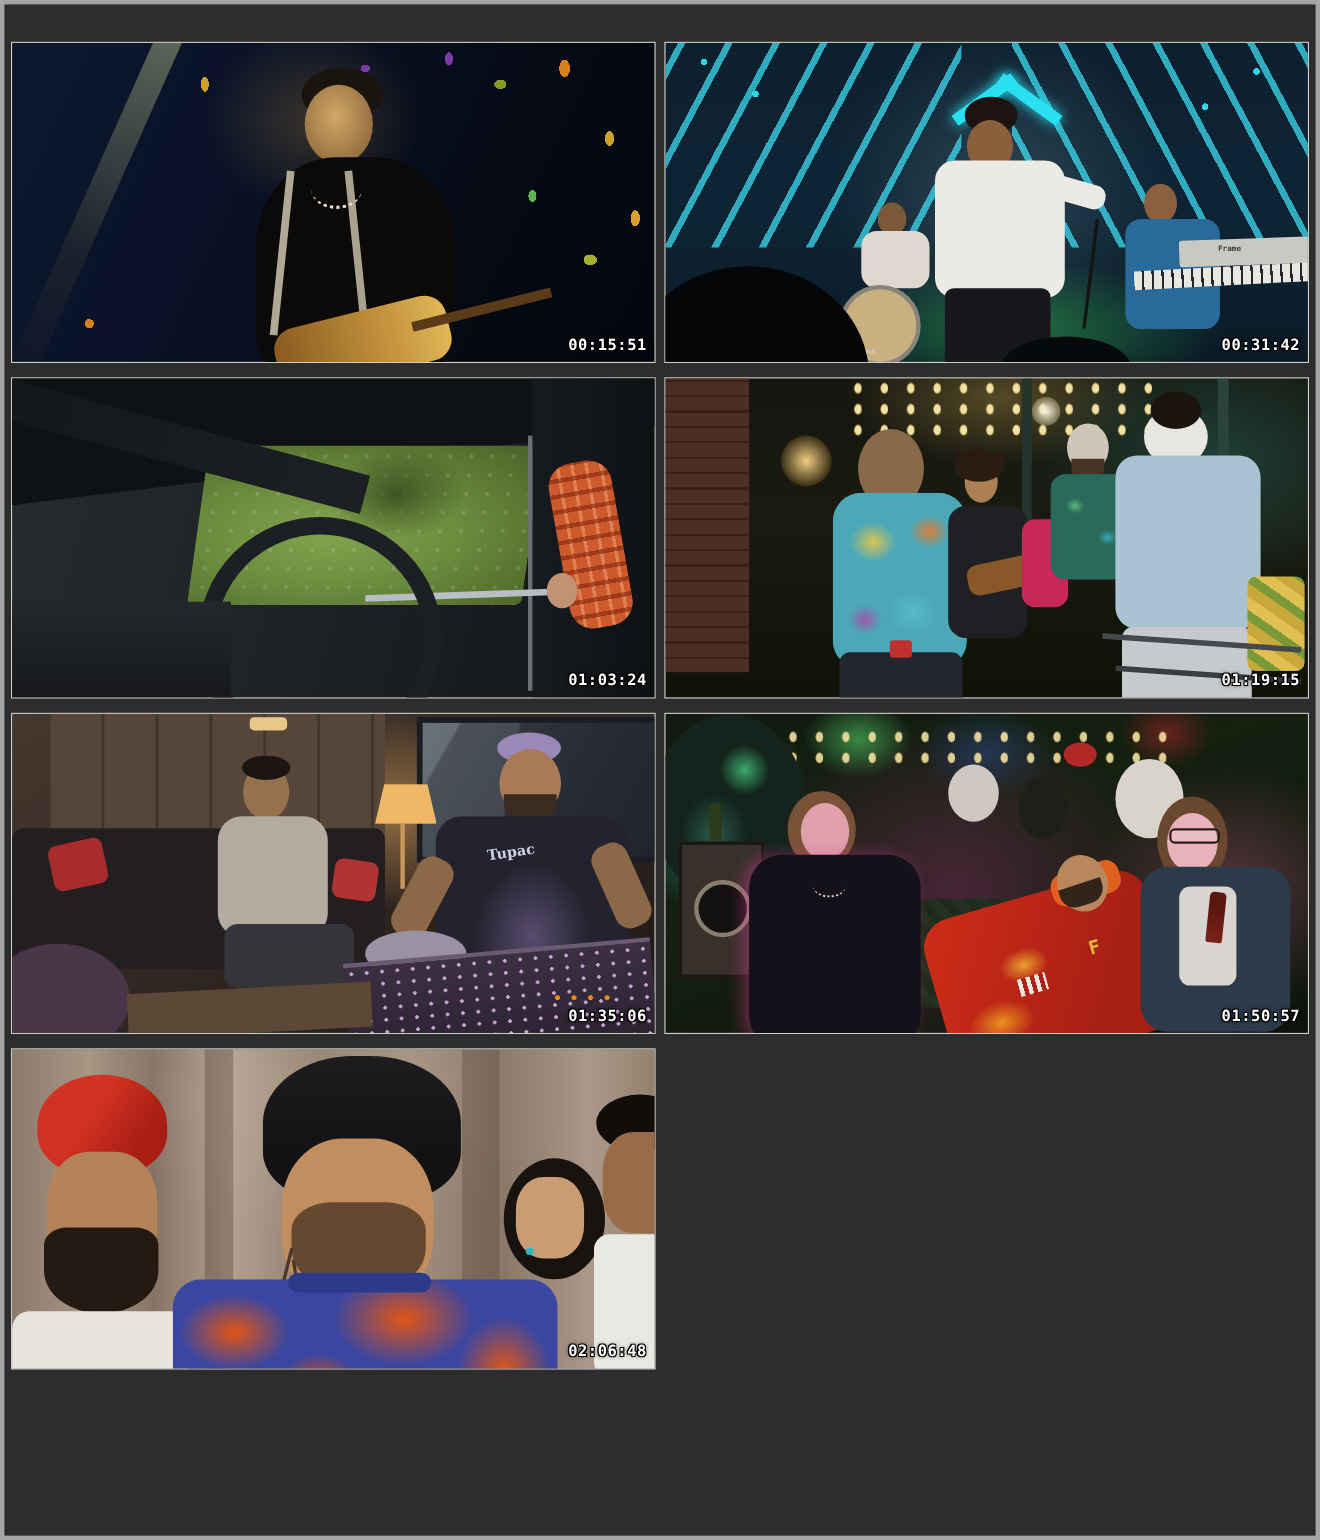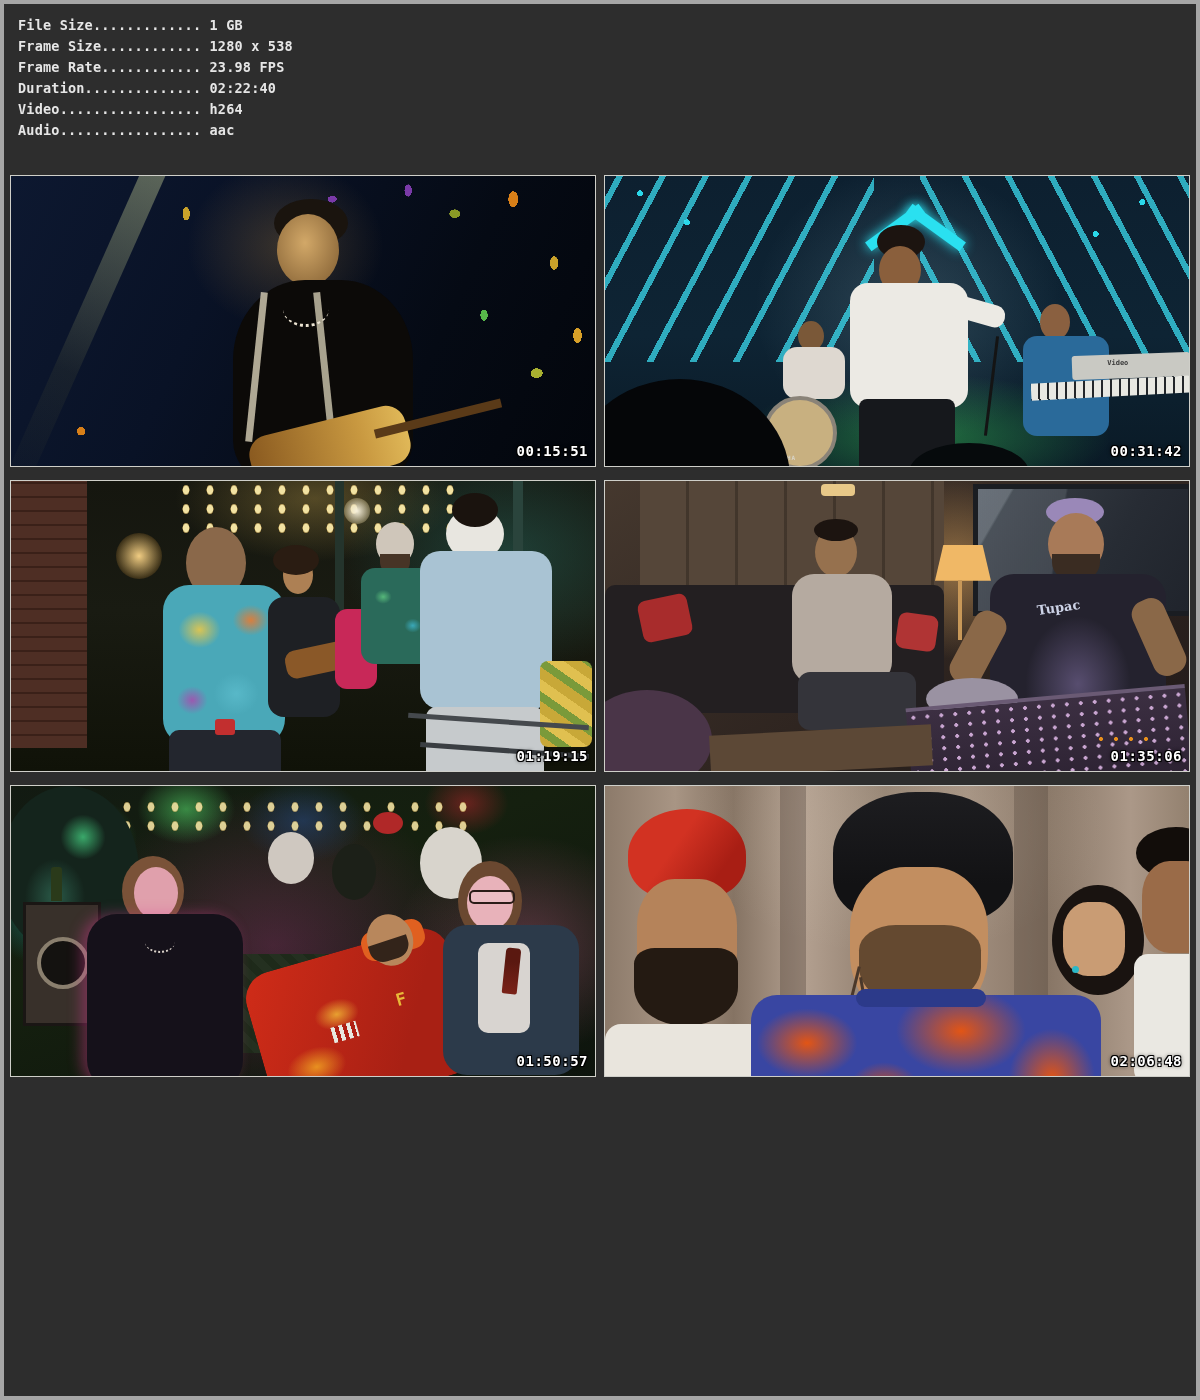--- a/index.html
+++ b/index.html
@@ -88,28 +88,20 @@
   .no-sign .bottle::before{content:"";position:absolute;left:3px;top:-6px;width:4px;height:7px;background:#151515;}
   .no-sign .bar{position:absolute;left:-3px;top:14px;width:40px;height:7px;background:#cc1010;transform:rotate(45deg);}
   .warn-text{font:bold 6.5px "DejaVu Sans",sans-serif;color:#e01212;background:rgba(15,15,15,.55);
              padding:2px 3px;letter-spacing:.3px;text-transform:uppercase;white-space:nowrap;}
 </style>
 </head>
 <body>
 
 <div class="frame">
 
-  <div class="metas">
-    <div class="meta-line">File Size............. 1 GB</div>
-    <div class="meta-line">Frame Size............ 1280 x 538</div>
-    <div class="meta-line">Frame Rate............ 23.98 FPS</div>
-    <div class="meta-line">Duration.............. 02:22:40</div>
-    <div class="meta-line">Video................. h264</div>
-    <div class="meta-line">Audio................. aac</div>
-  </div>
 
   <div class="grid">
 
     <div class="thumb t1">
       <div class="fig" style="left:58px;top:-30px;width:24px;height:380px;transform:rotate(24deg);
                   background:linear-gradient(180deg,rgba(195,205,150,.45),rgba(120,120,60,.12) 60%,transparent);"></div>
       <div class="fig rd" style="left:45%;top:8%;width:74px;height:48px;background:#1a140e;"></div>
       <div class="fig rd" style="left:45.5%;top:13%;width:62px;height:72px;background:radial-gradient(at 45% 40%,#d2a868,#8a6638 85%);"></div>
       <div class="fig" style="left:38%;top:36%;width:180px;height:200px;background:#0c0a08;border-radius:40% 40% 20% 20%;"></div>
       <div class="fig" style="left:41.5%;top:40%;width:7px;height:150px;background:#d8d0b8;transform:rotate(6deg);opacity:.8;"></div>
@@ -132,29 +124,49 @@
       <span class="plabel" style="left:28%;top:96%;font-size:6px;color:#d8d4c8;letter-spacing:1px;">YAMAHA</span>
       <div class="fig rd" style="left:46.5%;top:17%;width:48px;height:34px;background:#1c1410;"></div>
       <div class="fig rd" style="left:47%;top:24%;width:42px;height:48px;background:#8a5f3c;"></div>
       <div class="fig" style="left:42%;top:37%;width:118px;height:125px;background:#eceae4;border-radius:18px;"></div>
       <div class="fig" style="left:56%;top:42%;width:74px;height:22px;background:#eceae4;transform:rotate(16deg);border-radius:10px;"></div>
       <div class="fig" style="left:43.5%;top:77%;width:96px;height:120px;background:#16181c;border-radius:8px;"></div>
       <div class="fig" style="left:66%;top:55%;width:3px;height:100px;background:#141414;transform:rotate(7deg);"></div>
       <div class="fig rd" style="left:74.5%;top:44%;width:30px;height:36px;background:#8a6040;"></div>
       <div class="fig" style="left:71.5%;top:55%;width:86px;height:100px;background:#2a6a9a;border-radius:14px;"></div>
       <div class="fig" style="left:80%;top:61.5%;width:118px;height:24px;background:#c9c9c3;transform:rotate(-2deg);border-radius:3px;"></div>
-      <span class="plabel" style="left:86%;top:63%;font-size:7px;color:#3a3a3a;">Video</span>
+      <span class="plabel" style="left:86%;top:63%;font-size:7px;color:#3a3a3a;">Frame</span>
       <div class="fig" style="left:73%;top:70%;width:185px;height:17px;transform:rotate(-3deg);
                   background:repeating-linear-gradient(90deg,#e8e8e2 0 7px,#23262a 7px 9px);"></div>
       <div class="fig rd" style="left:-6%;top:70%;width:220px;height:200px;background:#050608;"></div>
       <div class="fig rd" style="left:52%;top:92%;width:120px;height:60px;background:#060a0c;"></div>
       <span class="ts">00:31:42</span>
     </div>
 
 
+    <div class="thumb t4">
+      <div class="fig" style="left:-10%;top:-42%;width:130%;height:68%;background:#0f1215;transform:rotate(-7deg);"></div>
+      <div class="fig" style="left:29%;top:21%;width:52%;height:50%;transform:skewX(-8deg);border-radius:6px;background:
+                  radial-gradient(90px 60px at 58% 30%,rgba(52,70,30,.8),transparent 70%),
+                  radial-gradient(3px 3px at 12px 10px,rgba(255,255,255,.14) 60%,transparent 61%),
+                  radial-gradient(ellipse at 40% 55%,#82a44e 0%,#6b8c3e 45%,#55702e 80%,#46602a 100%);
+                  background-size:100% 100%,19px 17px,100% 100%;"></div>
+      <div class="fig" style="left:-6%;top:14%;width:62%;height:36px;transform:rotate(15deg);
+                  background:linear-gradient(90deg,#14171a,#1c2024);"></div>
+      <div class="fig" style="right:0;top:0;width:19%;height:100%;background:linear-gradient(90deg,#171b1f,#0e1114);"></div>
+      <div class="fig" style="right:19%;top:18%;width:4px;height:80%;background:#6a7076;"></div>
+      <div class="fig" style="left:55%;top:67%;width:30%;height:6px;background:#b8bec4;transform:rotate(-2deg);"></div>
+      <div class="fig" style="right:5%;top:26%;width:58px;height:152px;border-radius:22px;transform:rotate(-10deg);background:
+                  repeating-linear-gradient(0deg,transparent 0 10px,rgba(120,30,10,.55) 10px 14px),
+                  repeating-linear-gradient(90deg,transparent 0 10px,rgba(245,165,120,.5) 10px 13px),#cc5a2c;"></div>
+      <div class="fig rd" style="right:12%;top:61%;width:28px;height:32px;background:#c29272;"></div>
+      <div class="fig rd" style="left:29%;bottom:-20%;width:190px;height:190px;border:16px solid #1c2024;background:transparent;"></div>
+      <div class="fig" style="left:0;bottom:0;width:34%;height:30%;background:linear-gradient(180deg,#24282c,#17191c);"></div>
+      <span class="ts">01:03:24</span>
+    </div>
 
     <div class="thumb t5">
       <div class="fig lights" style="left:28%;top:0;width:48%;height:54px;"></div>
       <div class="fig" style="left:0;top:0;width:13%;height:92%;background:
                   repeating-linear-gradient(0deg,transparent 0 12px,#3a2018 12px 14px),#4e2e24;"></div>
       <div class="fig rd" style="left:18%;top:18%;width:46px;height:46px;background:radial-gradient(#f0cc82,rgba(200,140,50,.2) 70%,transparent);"></div>
       <div class="fig rd" style="left:57%;top:6%;width:26px;height:26px;background:radial-gradient(#f6f0dc,rgba(220,200,140,.3) 75%,transparent);"></div>
       <div class="fig" style="left:55.5%;top:0;width:9px;height:70%;background:#24342c;"></div>
       <div class="fig" style="left:86%;top:0;width:10px;height:64%;background:#2a443c;"></div>
       <div class="fig rd" style="left:30%;top:16%;width:60px;height:72px;background:#8a684a;"></div>

